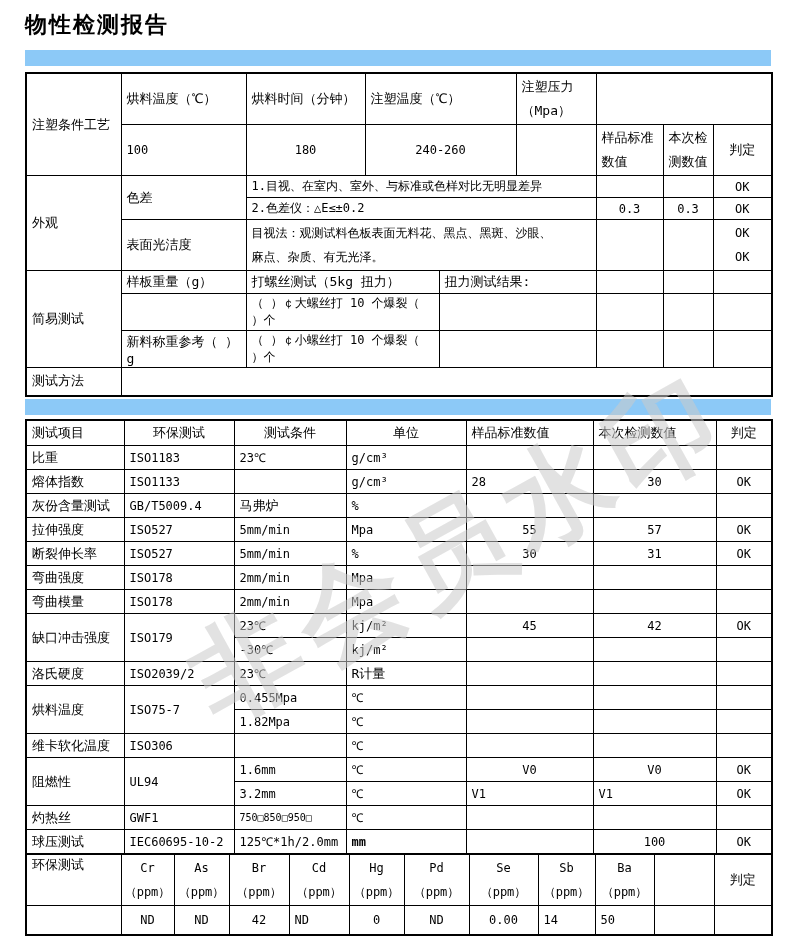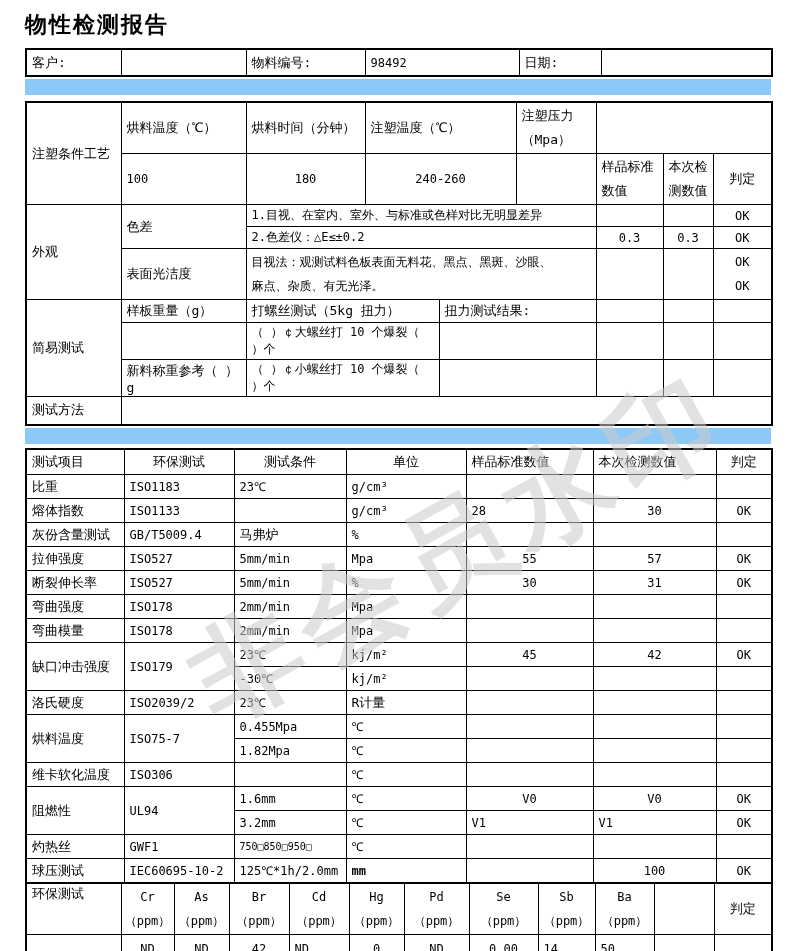--- a/index.html
+++ b/index.html
@@ -39,28 +39,20 @@
     <table id="info-table">
       <colgroup>
           <col style="width:95px">
           <col style="width:125px">
           <col style="width:119px">
           <col style="width:154px">
           <col style="width:82px">
           <col style="width:171px">
         </colgroup>
       <tbody>
-          <tr style="height:27px">
-        <td class="lab">客户:</td>
-        <td></td>
-        <td class="lab">物料编号:</td>
-        <td>98492</td>
-        <td class="lab">日期:</td>
-        <td></td>
-      </tr>
     </tbody>
       </table>
 
     <div class="band"></div>
 
     <table class="gap6" id="middle-table">
       <colgroup>
           <col style="width:95px">
           <col style="width:125px">
           <col style="width:119px">

